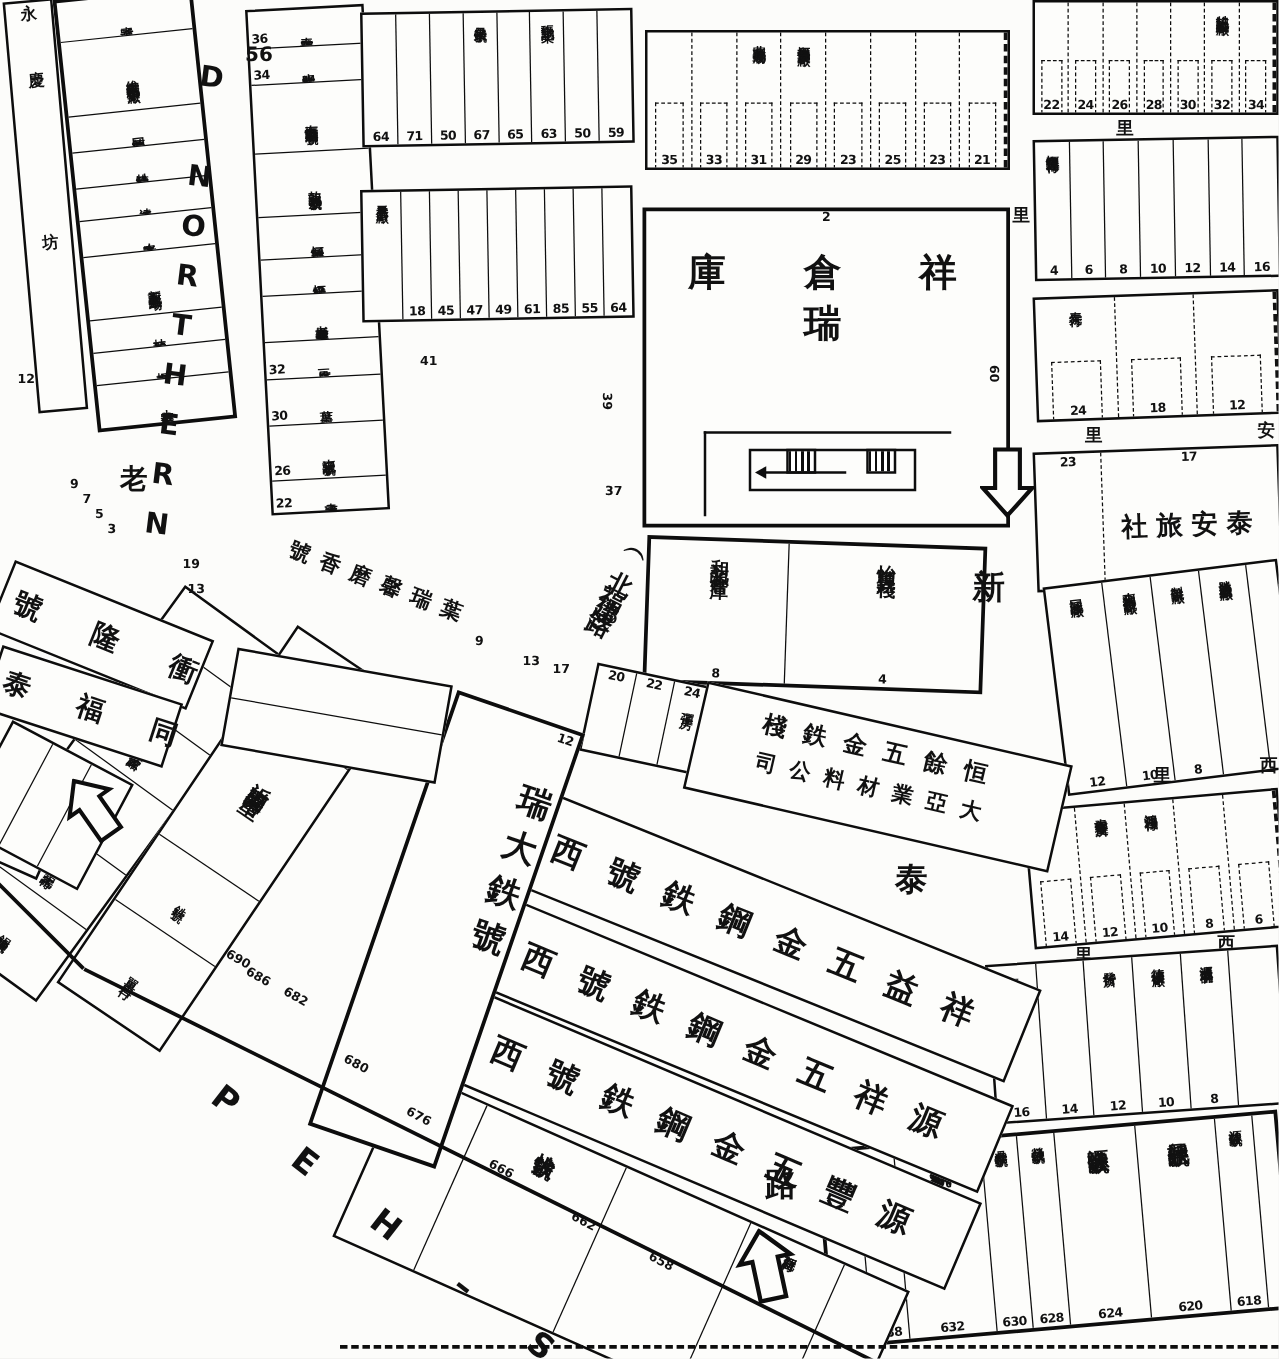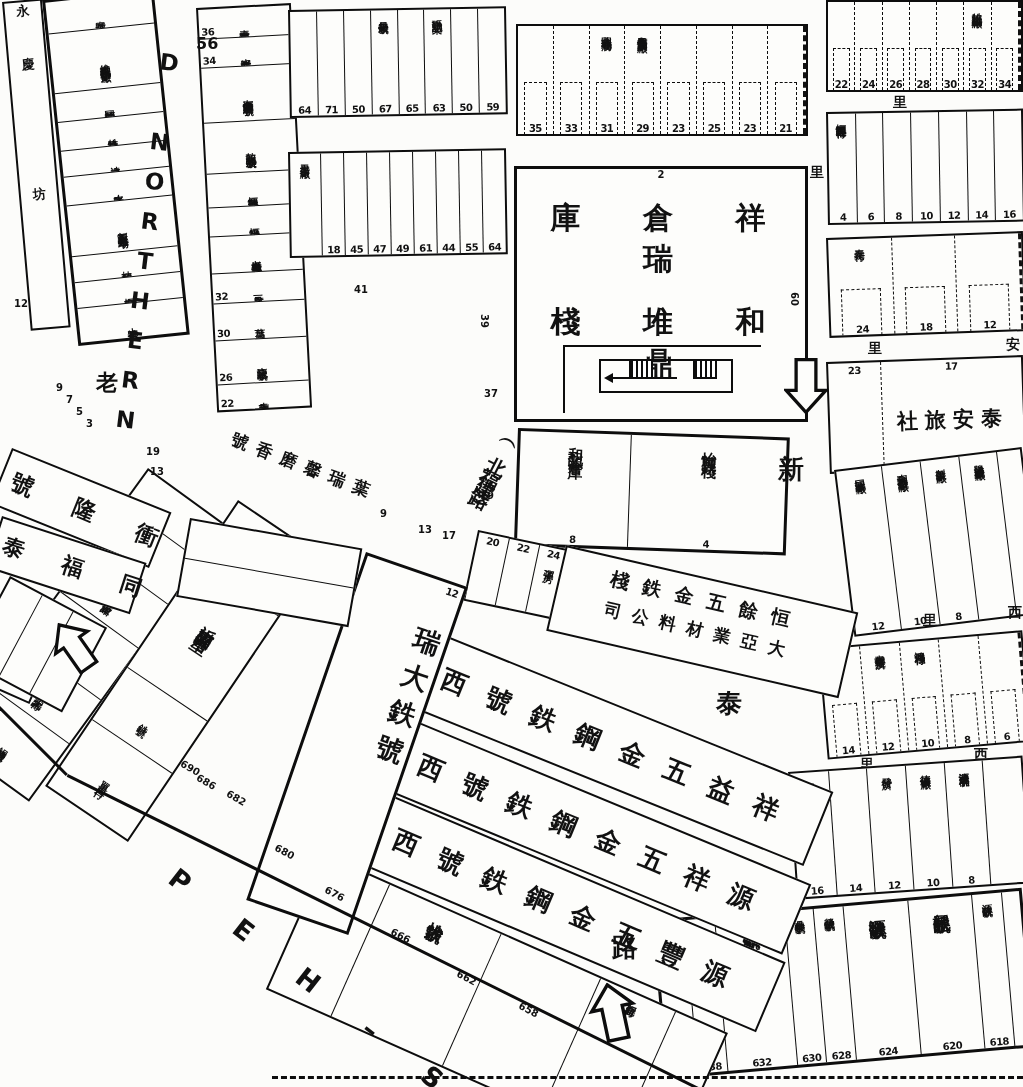--- a/index.html
+++ b/index.html
@@ -191,21 +191,21 @@
           <div class="cell">
           <span class="num">47</span>
         </div>
           <div class="cell">
           <span class="num">49</span>
         </div>
           <div class="cell">
           <span class="num">61</span>
         </div>
           <div class="cell">
-          <span class="num">44</span>
+          <span class="num">85</span>
         </div>
           <div class="cell">
           <span class="num">55</span>
         </div>
           <div class="cell">
           <span class="num">64</span>
         </div>
         </div>
     </div>
   </div>
@@ -244,21 +244,20 @@
         <div class="cell setback">
         <span class="vname"></span>
         <span class="num">21</span>
       </div>
       </div>
   </div>
 
   <div class="blk thick" style="left:514px;top:166px;width:294px;height:256px;">
     <div style="text-align:center;font-size:10px;font-weight:bold;">2</div>
     <div style="text-align:center;font-size:30px;font-weight:bold;letter-spacing:26px;margin-top:18px;padding-left:20px;">庫 倉 祥 瑞</div>
-    <div style="text-align:center;font-size:30px;font-weight:bold;letter-spacing:26px;margin-top:22px;padding-left:20px;">棧 堆 和 鼎</div>
     <div class="gate">
       <div class="inner">
         <span class="hatch" style="left:28px;"></span>
         <span class="hatch" style="left:92px;"></span>
         <span class="garrow"></span>
       </div>
     </div>
   </div>
 
   <div class="blk thick" style="left:518px;top:428px;width:272px;height:118px;transform:rotate(2deg);">
@@ -639,21 +638,21 @@
   <span class="roadtxt" style="left:96px;top:368px;font-size:22px;">老</span>
   <div class="roadtxt vert" style="left:502px;top:428px;font-size:20px;letter-spacing:12px;transform:rotate(27deg);">（北福建路）</div>
   <div class="roadtxt" style="left:182px;top:862px;font-size:27px;letter-spacing:26px;transform:rotate(38deg);">P E H – S O O</div>
   <span class="roadtxt" style="left:778px;top:452px;font-size:26px;">新</span>
   <span class="roadtxt" style="left:716px;top:686px;font-size:26px;">泰</span>
   <span class="roadtxt" style="left:612px;top:930px;font-size:26px;">路</span>
 
   <span class="sn" style="left:196px;top:34px;font-size:16px;text-align:right;">56</span>
   <span class="sn" style="left:800px;top:292px;transform:rotate(90deg);">60</span>
   <span class="sn" style="left:14px;top:298px;">12</span>
-  <span class="sn" style="left:354px;top:284px;">41</span>
+  <span class="sn" style="left:336px;top:284px;">41</span>
   <span class="sn" style="left:490px;top:314px;transform:rotate(90deg);">39</span>
   <span class="sn" style="left:484px;top:388px;">37</span>
   <span class="sn" style="left:480px;top:490px;">19</span>
   <span class="sn" style="left:380px;top:508px;">9</span>
   <span class="sn" style="left:418px;top:524px;">13</span>
   <span class="sn" style="left:442px;top:530px;">17</span>
   <span class="sn" style="left:56px;top:382px;">9</span>
   <span class="sn" style="left:66px;top:394px;">7</span>
   <span class="sn" style="left:76px;top:406px;">5</span>
   <span class="sn" style="left:86px;top:418px;">3</span>

